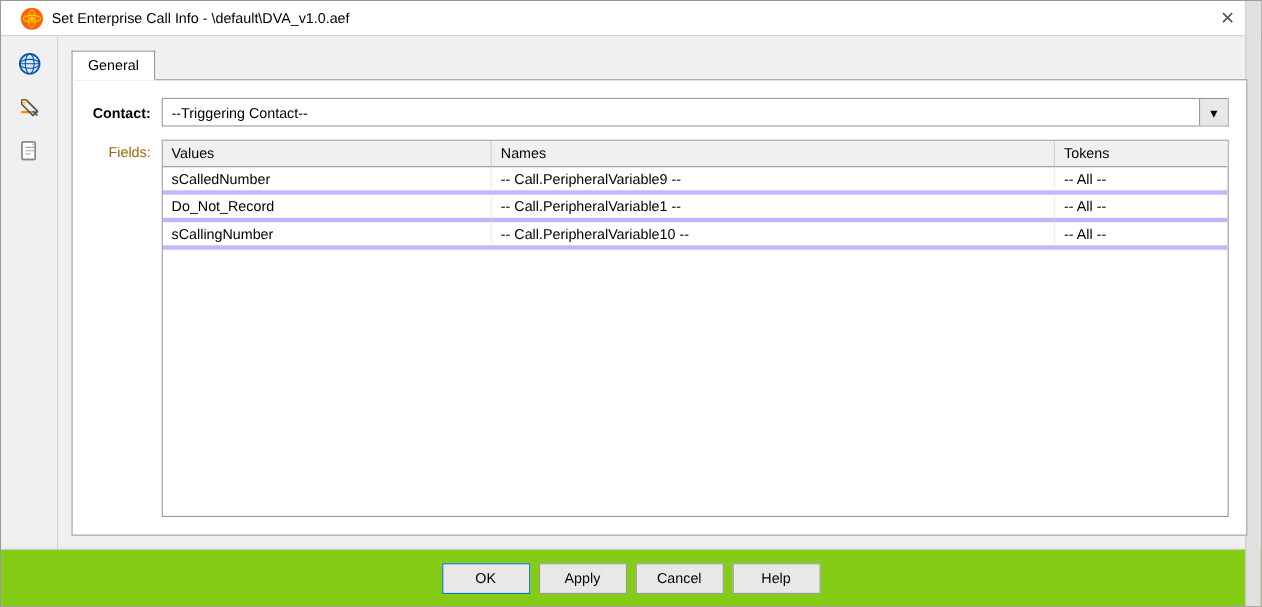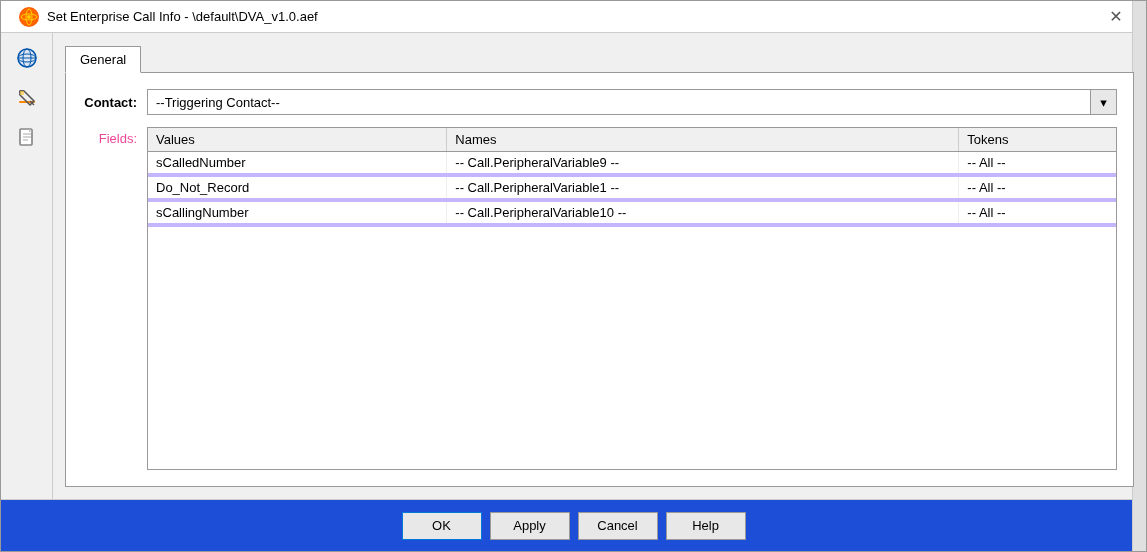--- a/index.html
+++ b/index.html
@@ -175,21 +175,21 @@
     .fields-row {
       display: flex;
       gap: 10px;
       flex: 1;
       min-height: 0;
     }
     .fields-label {
       width: 55px;
       text-align: right;
       font-size: 13px;
-      color: #ec4899;
+      color: #a16207;
       flex-shrink: 0;
       padding-top: 4px;
     }
     .table-container {
       flex: 1;
       border: 1px solid #999;
       background: #fff;
       overflow: auto;
       min-height: 0;
     }
@@ -233,21 +233,21 @@
       display: flex;
       align-items: center;
       justify-content: center;
     }
     .action-btn.disabled {
       color: #aaa;
       cursor: default;
     }
     .bottom-bar {
       height: 52px;
-      background: #1d4ed8;
+      background: #84cc16;
       border-top: 1px solid #ccc;
       display: flex;
       align-items: center;
       justify-content: center;
       gap: 8px;
       flex-shrink: 0;
     }
     .bottom-btn {
       width: 80px;
       height: 28px;

